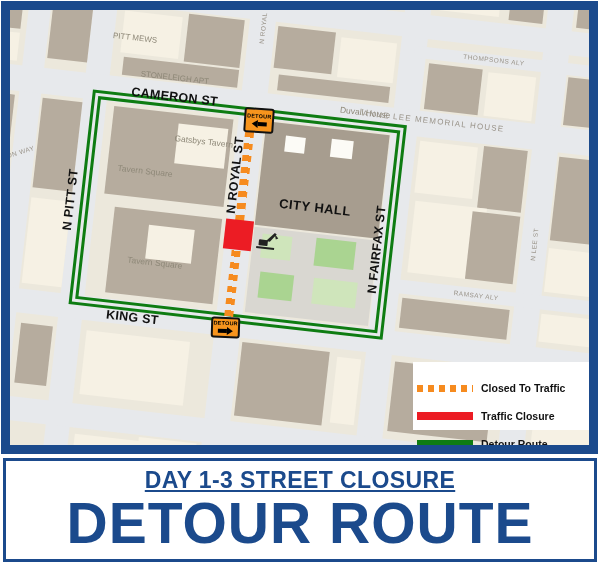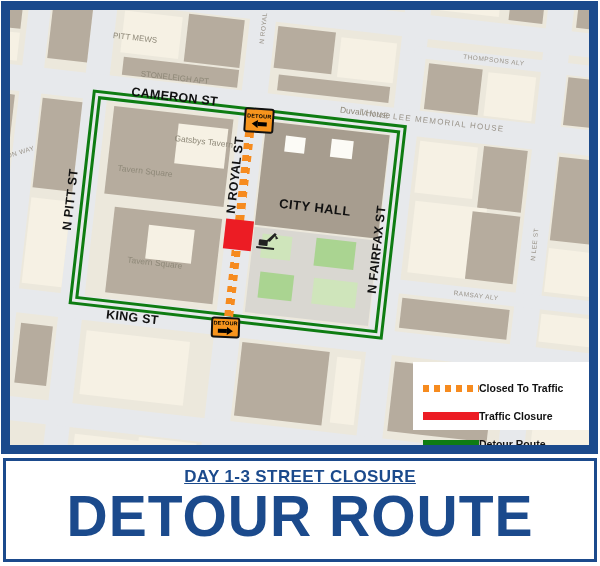--- a/index.html
+++ b/index.html
@@ -49,31 +49,31 @@
   .sign-arrow{display:flex;align-items:center;justify-content:center;height:9px;margin-top:1px;}
   .sign-arrow .head{width:0;height:0;border-top:4px solid rgba(0,0,0,0);border-bottom:4px solid rgba(0,0,0,0);}
   .sign-arrow.dir-left .head{border-right:6px solid #000;}
   .sign-arrow.dir-right{flex-direction:row-reverse;}
   .sign-arrow.dir-right .head{border-left:6px solid #000;}
   .sign-arrow .shaft{width:9px;height:4px;background:#000;}
 
   
   .legend{position:absolute;left:403px;top:352px;width:178px;height:68px;background:#fff;
     display:flex;flex-direction:column;justify-content:space-around;padding:4px 0;box-sizing:border-box;}
-  .legend-row{display:flex;align-items:center;padding-left:10px;margin-top:16px;}
+  .legend-row{display:flex;align-items:center;gap:8px;padding-left:4px;margin-top:16px;}
   .swatch{width:56px;height:8px;flex:0 0 56px;}
   .swatch-dashed{height:7px;background:repeating-linear-gradient(to right,#f68b1f 0 6px,rgba(0,0,0,0) 6px 11px);}
   .swatch-red{background:#ec1c24;}
   .swatch-green{background:#0e7c12;}
   .legend-label{font-size:10.5px;font-weight:bold;color:#111;}
 
   
   .banner{position:absolute;left:3px;top:458px;width:594px;height:104px;
     border:3px solid #1b4a8c;box-sizing:border-box;background:#fff;text-align:center;}
-  .banner-sub{margin-top:6px;font-size:17px;font-weight:bold;color:#1b4a8c;
+  .banner-sub{margin-top:6px;font-size:23px;font-weight:bold;color:#1b4a8c;
     text-decoration:underline;letter-spacing:.4px;}
   .banner-title{font-size:57px;font-weight:bold;color:#1b4a8c;line-height:1.0;
     letter-spacing:1px;margin-top:1px;}
 </style>
 </head>
 <body>
 
 <div class="page">
 
   <div class="map-frame">

